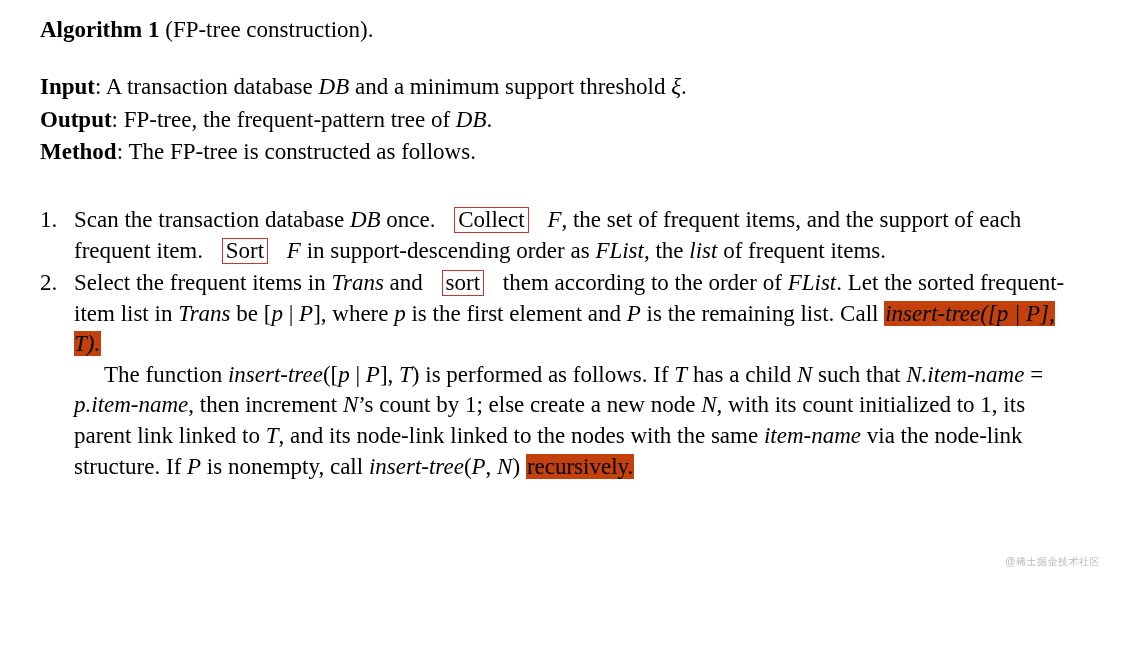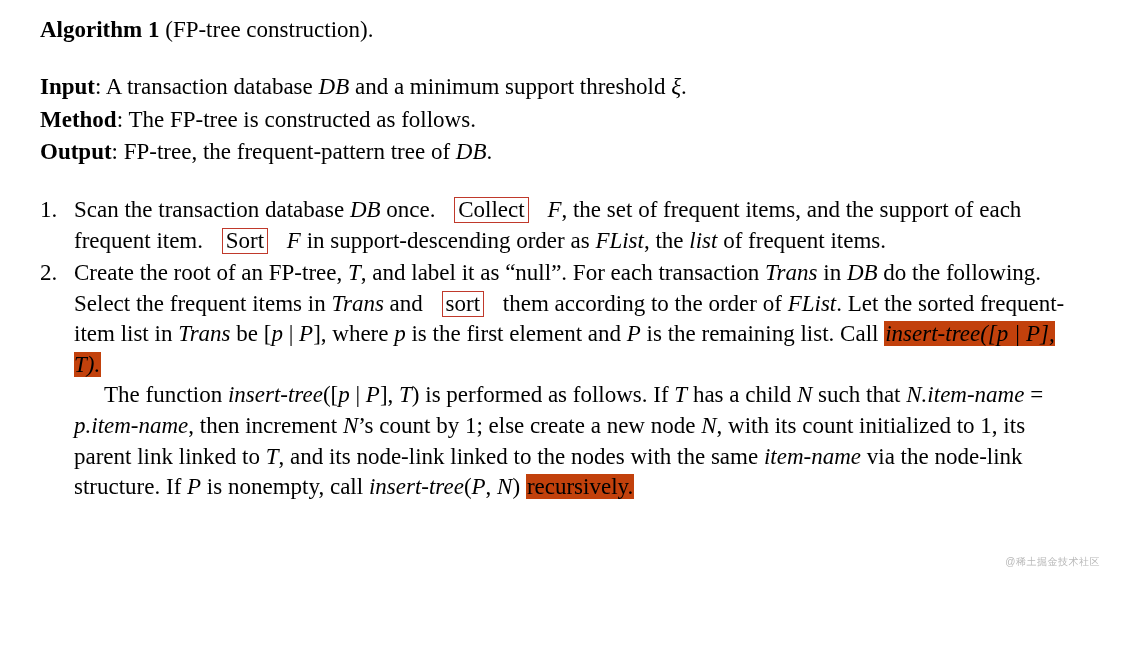--- a/index.html
+++ b/index.html
@@ -25,21 +25,21 @@
   .algo-title {
     font-size: 23px;
     line-height: 1.35;
     margin-bottom: 26px;
   }
   .algo-title b { font-weight: bold; }
 
   .io-block {
     font-size: 23px;
     line-height: 1.42;
-    margin-bottom: 26px;
+    margin-bottom: 36px;
   }
   .io-line { white-space: nowrap; }
   .io-line b { font-weight: bold; }
 
   ol.steps {
     list-style: none;
     margin: 0;
     padding: 0;
     font-size: 23px;
     line-height: 1.33;
@@ -93,37 +93,36 @@
   <div class="algo-title">
     <b>Algorithm 1</b>
     <span>(FP-tree construction).</span>
   </div>
 
   <div class="io-block">
     <div class="io-line">
       <b>Input</b><span>: A transaction database </span><i>DB</i><span> and a minimum support threshold </span><i>ξ</i><span>.</span>
     </div>
     <div class="io-line">
-      <b>Method</b><span>: The FP-tree is constructed as follows.</span>
+      <b>Output</b><span>: FP-tree, the frequent-pattern tree of </span><i>DB</i><span>.</span>
     </div>
     <div class="io-line">
-      <b>Output</b><span>: FP-tree, the frequent-pattern tree of </span><i>DB</i><span>.</span>
+      <b>Method</b><span>: The FP-tree is constructed as follows.</span>
     </div>
   </div>
 
   <ol class="steps">
 
     <li>
       <span class="num">1.</span>
       <p class="para"><span>Scan the transaction database </span><i>DB</i><span> once.</span> <span class="boxed">Collect</span><span> </span><i>F</i><span>, the set of frequent items, and the support of each frequent item.</span> <span class="boxed">Sort</span><span> </span><i>F</i><span> in support-descending order as </span><i>FList</i><span>, the </span><i>list</i><span> of frequent items.</span></p>
     </li>
 
     <li>
       <span class="num">2.</span>
-      <p class="para"><span>Create the root of an FP-tree, </span><i>T</i><span>, and label it as “null”. For each transaction </span><i>Trans</i><span> in </span><i>DB</i><span> do the following.</span></p>
 
       <p class="para"><span>Select the frequent items in </span><i>Trans</i><span> and </span><span class="boxed">sort</span><span> them according to the order of </span><i>FList</i><span>. Let the sorted frequent-item list in </span><i>Trans</i><span> be [</span><i>p</i><span> | </span><i>P</i><span>], where </span><i>p</i><span> is the first element and </span><i>P</i><span> is the remaining list. Call </span><i class="hl">insert‐tree([p | P], T).</i></p>
 
       <p class="para indent"><span>The function </span><i>insert‐tree</i><span>([</span><i>p</i><span> | </span><i>P</i><span>], </span><i>T</i><span>) is performed as follows. If </span><i>T</i><span> has a child </span><i>N</i><span> such that </span><i>N.item-name</i><span> = </span><i>p.item-name</i><span>, then increment </span><i>N</i><span>’s count by 1; else create a new node </span><i>N</i><span>, with its count initialized to 1, its parent link linked to </span><i>T</i><span>, and its node-link linked to the nodes with the same </span><i>item-name</i><span> via the node-link structure. If </span><i>P</i><span> is nonempty, call </span><i>insert‐tree</i><span>(</span><i>P</i><span>, </span><i>N</i><span>) </span><span class="hl">recursively.</span></p>
     </li>
 
   </ol>
 
   <div class="watermark">@稀土掘金技术社区</div>
 

